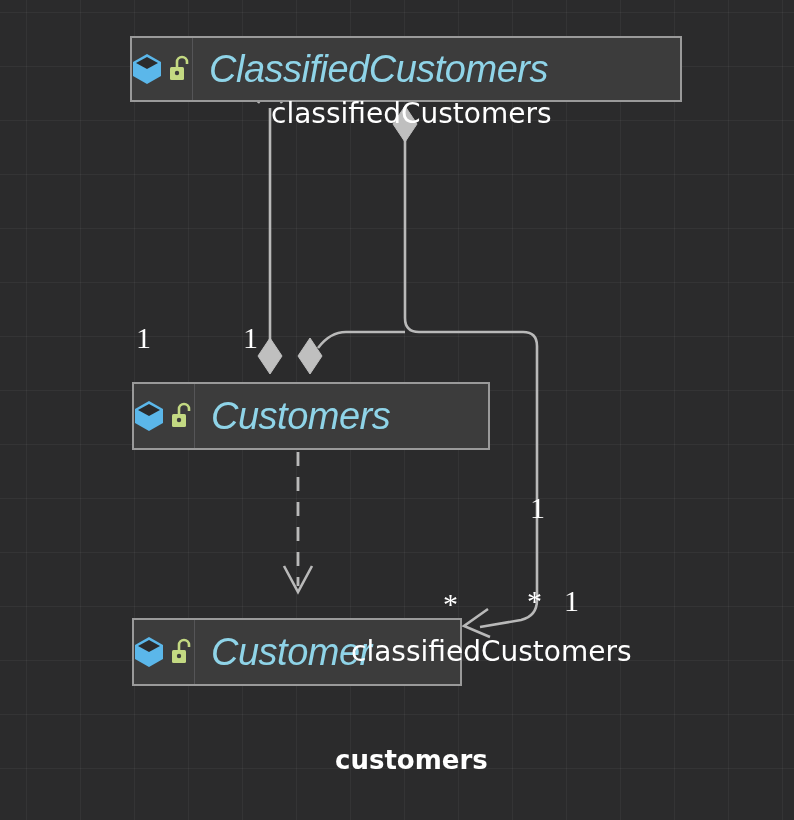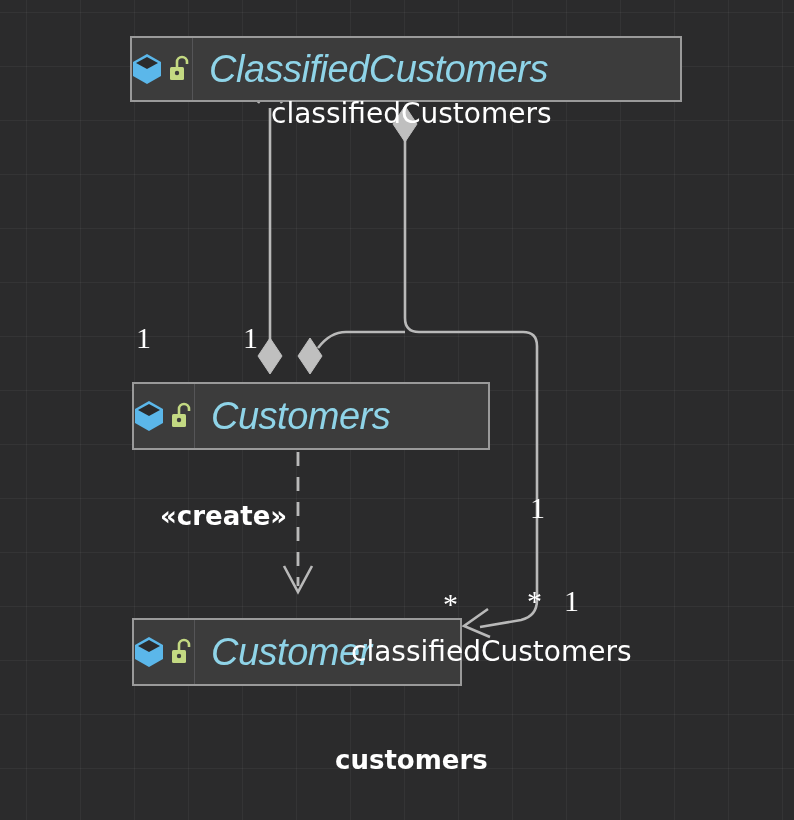--- a/index.html
+++ b/index.html
@@ -167,21 +167,20 @@
       <span class="class-name">Customer</span>
     </div>
   </div>
 
   <span class="lbl lbl-role" style="left:271px; top:100px;">classifiedCustomers</span>
 
   <span class="lbl lbl-mult" style="left:136px; top:323px;">1</span>
 
   <span class="lbl lbl-mult" style="left:243px; top:323px;">1</span>
 
-  <span class="lbl lbl-stereo" style="left:160px; top:503px;">«create»</span>
 
   <span class="lbl lbl-mult" style="left:530px; top:493px;">1</span>
 
   <span class="lbl lbl-star" style="left:443px; top:589px;">*</span>
 
   <span class="lbl lbl-star" style="left:527px; top:586px;">*</span>
 
   <span class="lbl lbl-mult" style="left:564px; top:586px;">1</span>
 
   <span class="lbl lbl-role" style="left:351px; top:638px;">classifiedCustomers</span>

